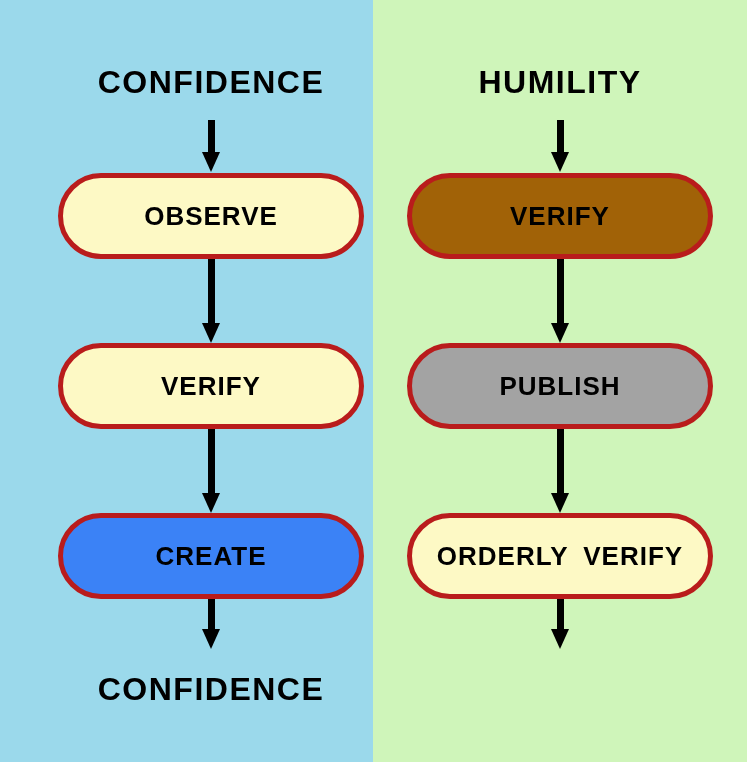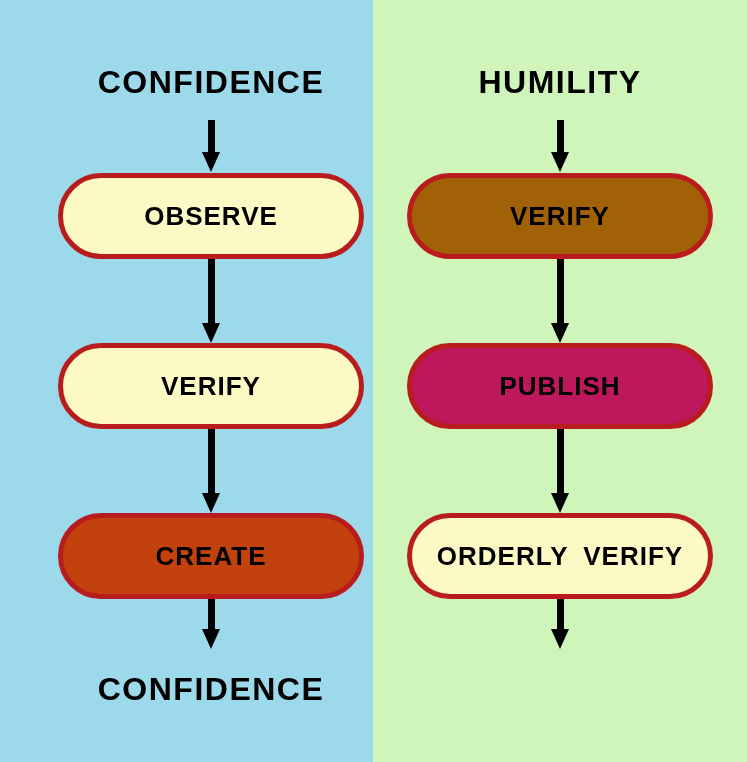--- a/index.html
+++ b/index.html
@@ -98,21 +98,21 @@
       <span class="head"></span>
     </div>
 
     <div class="node" style="background-color: rgb(253, 249, 197);">VERIFY</div>
 
     <div class="arrow arrow-c">
       <span class="shaft"></span>
       <span class="head"></span>
     </div>
 
-    <div class="node" style="background-color: #c2410c;">CREATE</div>
+    <div class="node" style="background-color: #3b82f6;">CREATE</div>
 
     <div class="arrow arrow-d">
       <span class="shaft"></span>
       <span class="head"></span>
     </div>
 
     <h2 class="col-footer">CONFIDENCE</h2>
   </section>
 
   <section class="panel right" style="background-color: rgb(207, 245, 186);">
@@ -123,21 +123,21 @@
       <span class="head"></span>
     </div>
 
     <div class="node first" style="background-color: #a16207;">VERIFY</div>
 
     <div class="arrow arrow-b">
       <span class="shaft"></span>
       <span class="head"></span>
     </div>
 
-    <div class="node" style="background-color: #be185d;">PUBLISH</div>
+    <div class="node" style="background-color: #a3a3a3;">PUBLISH</div>
 
     <div class="arrow arrow-c">
       <span class="shaft"></span>
       <span class="head"></span>
     </div>
 
     <div class="node" style="background-color: rgb(253, 249, 197);">ORDERLY VERIFY</div>
 
     <div class="arrow arrow-d">
       <span class="shaft"></span>

